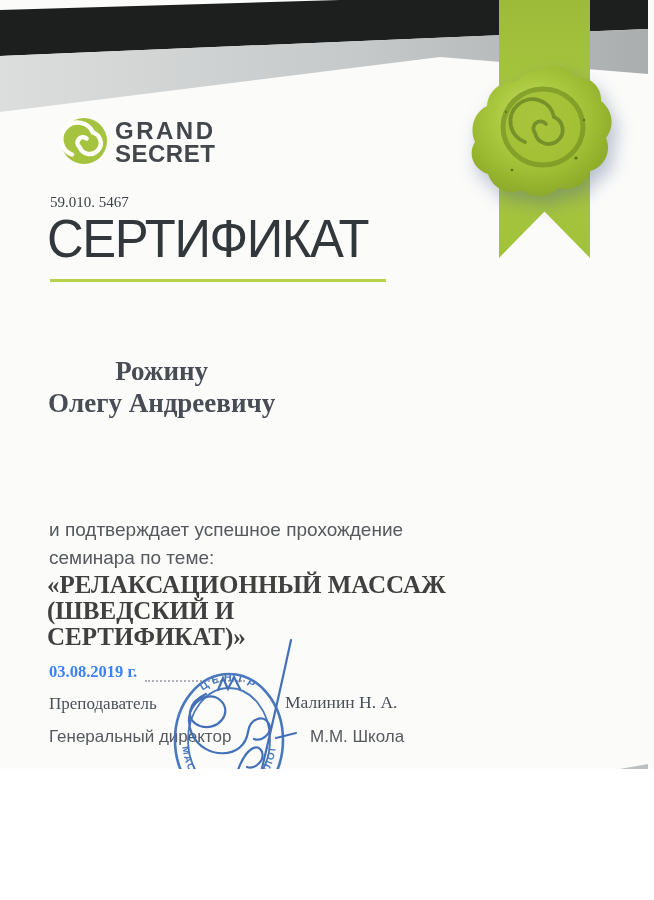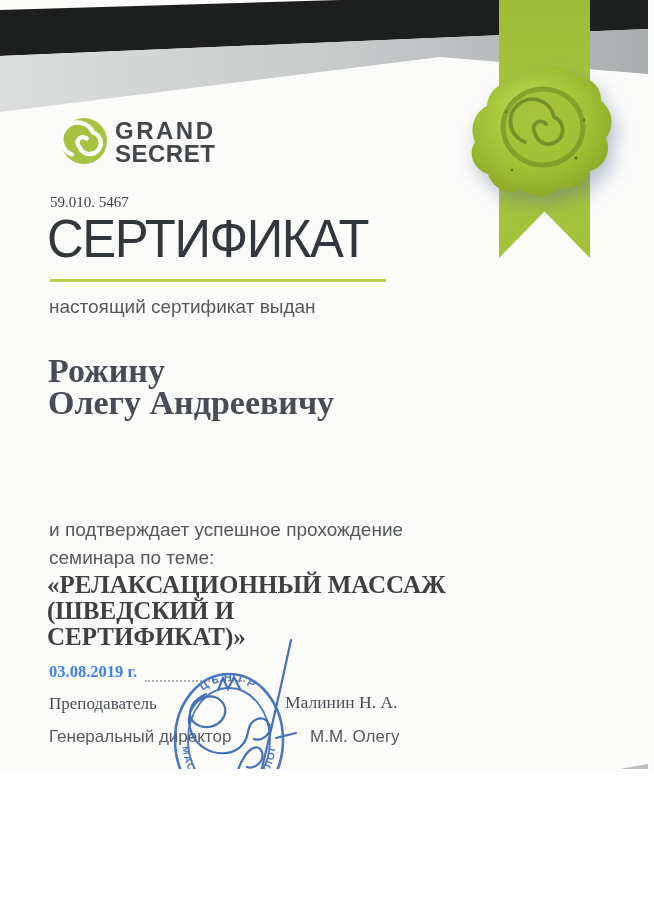--- a/index.html
+++ b/index.html
@@ -39,21 +39,21 @@
     color:#3d4247;white-space:nowrap;font-weight:normal;letter-spacing:.2px;}
   
   .serial{position:absolute;left:50px;top:194px;font-family:"Liberation Serif",serif;
     font-size:15px;color:#3c4146;z-index:4;}
   .title{position:absolute;left:47px;top:207px;font-size:54px;color:#32373b;
     letter-spacing:-1.5px;transform:scaleX(.94);transform-origin:left top;z-index:4;}
   .title-rule{position:absolute;left:50px;top:279px;width:336px;height:3px;
     background:#b6d24a;z-index:4;}
   .issued{position:absolute;left:49px;top:296px;font-size:19px;color:#55585c;z-index:4;}
   .recipient{position:absolute;left:48px;top:355px;font-family:"Liberation Serif",serif;
-    font-weight:bold;font-size:34px;line-height:32px;color:#474c55;z-index:4;}
+    font-weight:bold;font-size:27px;line-height:32px;color:#474c55;z-index:4;text-align:center;}
   .confirm{position:absolute;left:49px;top:484px;font-size:19px;line-height:28px;
     color:#55585c;z-index:4;margin-top:32px;}
   .topic{position:absolute;left:47px;top:572px;font-family:"Liberation Serif",serif;
     font-weight:bold;font-size:25px;line-height:26px;color:#404040;width:560px;z-index:4;}
   .daterow{position:absolute;left:49px;top:662px;font-family:"Liberation Serif",serif;
     font-weight:bold;font-size:16.5px;color:#3b82f6;z-index:4;display:flex;align-items:flex-end;}
   .dots{display:inline-block;width:100px;height:4px;margin-left:8px;
     border-bottom:2px dotted #aab0b5;}
   .role1{position:absolute;left:49px;top:694px;font-family:"Liberation Serif",serif;
     font-size:17px;color:#4a4f57;z-index:4;}
@@ -111,21 +111,20 @@
     </svg>
     <div class="logo-words">
       <div class="w1">GRAND</div>
       <div class="w2">SECRET</div>
     </div>
   </div>
 
   <div class="serial">59.010. 5467</div>
   <div class="title">СЕРТИФИКАТ</div>
   <div class="title-rule"></div>
-  <div class="issued">настоящий сертификат выдан</div>
 
   <div class="recipient">
     <div>Рожину</div>
     <div>Олегу Андреевичу</div>
   </div>
 
   <div class="confirm">
     <div>и подтверждает успешное прохождение</div>
     <div>семинара по теме:</div>
   </div>
@@ -136,21 +135,21 @@
   </div>
 
   <div class="daterow">
     <span>03.08.2019 г.</span>
     <span class="dots"></span>
   </div>
 
   <div class="role1">Преподаватель</div>
   <div class="sig-name1">Малинин Н. А.</div>
   <div class="role2">Генеральный директор</div>
-  <div class="sig-name2">М.М. Олегу</div>
+  <div class="sig-name2">М.М. Школа</div>
 
   <svg class="stamp-svg" width="200" height="200" viewBox="0 0 200 200">
     <defs>
       <path id="arcTop" d="M32,120 A47,59 0 0 1 126,120" fill="none"></path>
       <path id="arcBot" d="M32,120 A47,59 0 0 0 126,120" fill="none"></path>
     </defs>
     <ellipse cx="79" cy="120" rx="54" ry="66" fill="none" stroke="#3a6db8" stroke-width="2.6"></ellipse>
     <ellipse cx="79" cy="120" rx="41" ry="52" fill="none" stroke="#3a6db8" stroke-width="1.8"></ellipse>
     <text class="stamp-text" font-size="11" letter-spacing="4">
       <textPath href="#arcTop" startOffset="50%" text-anchor="middle">ЦЕНТР</textPath>

